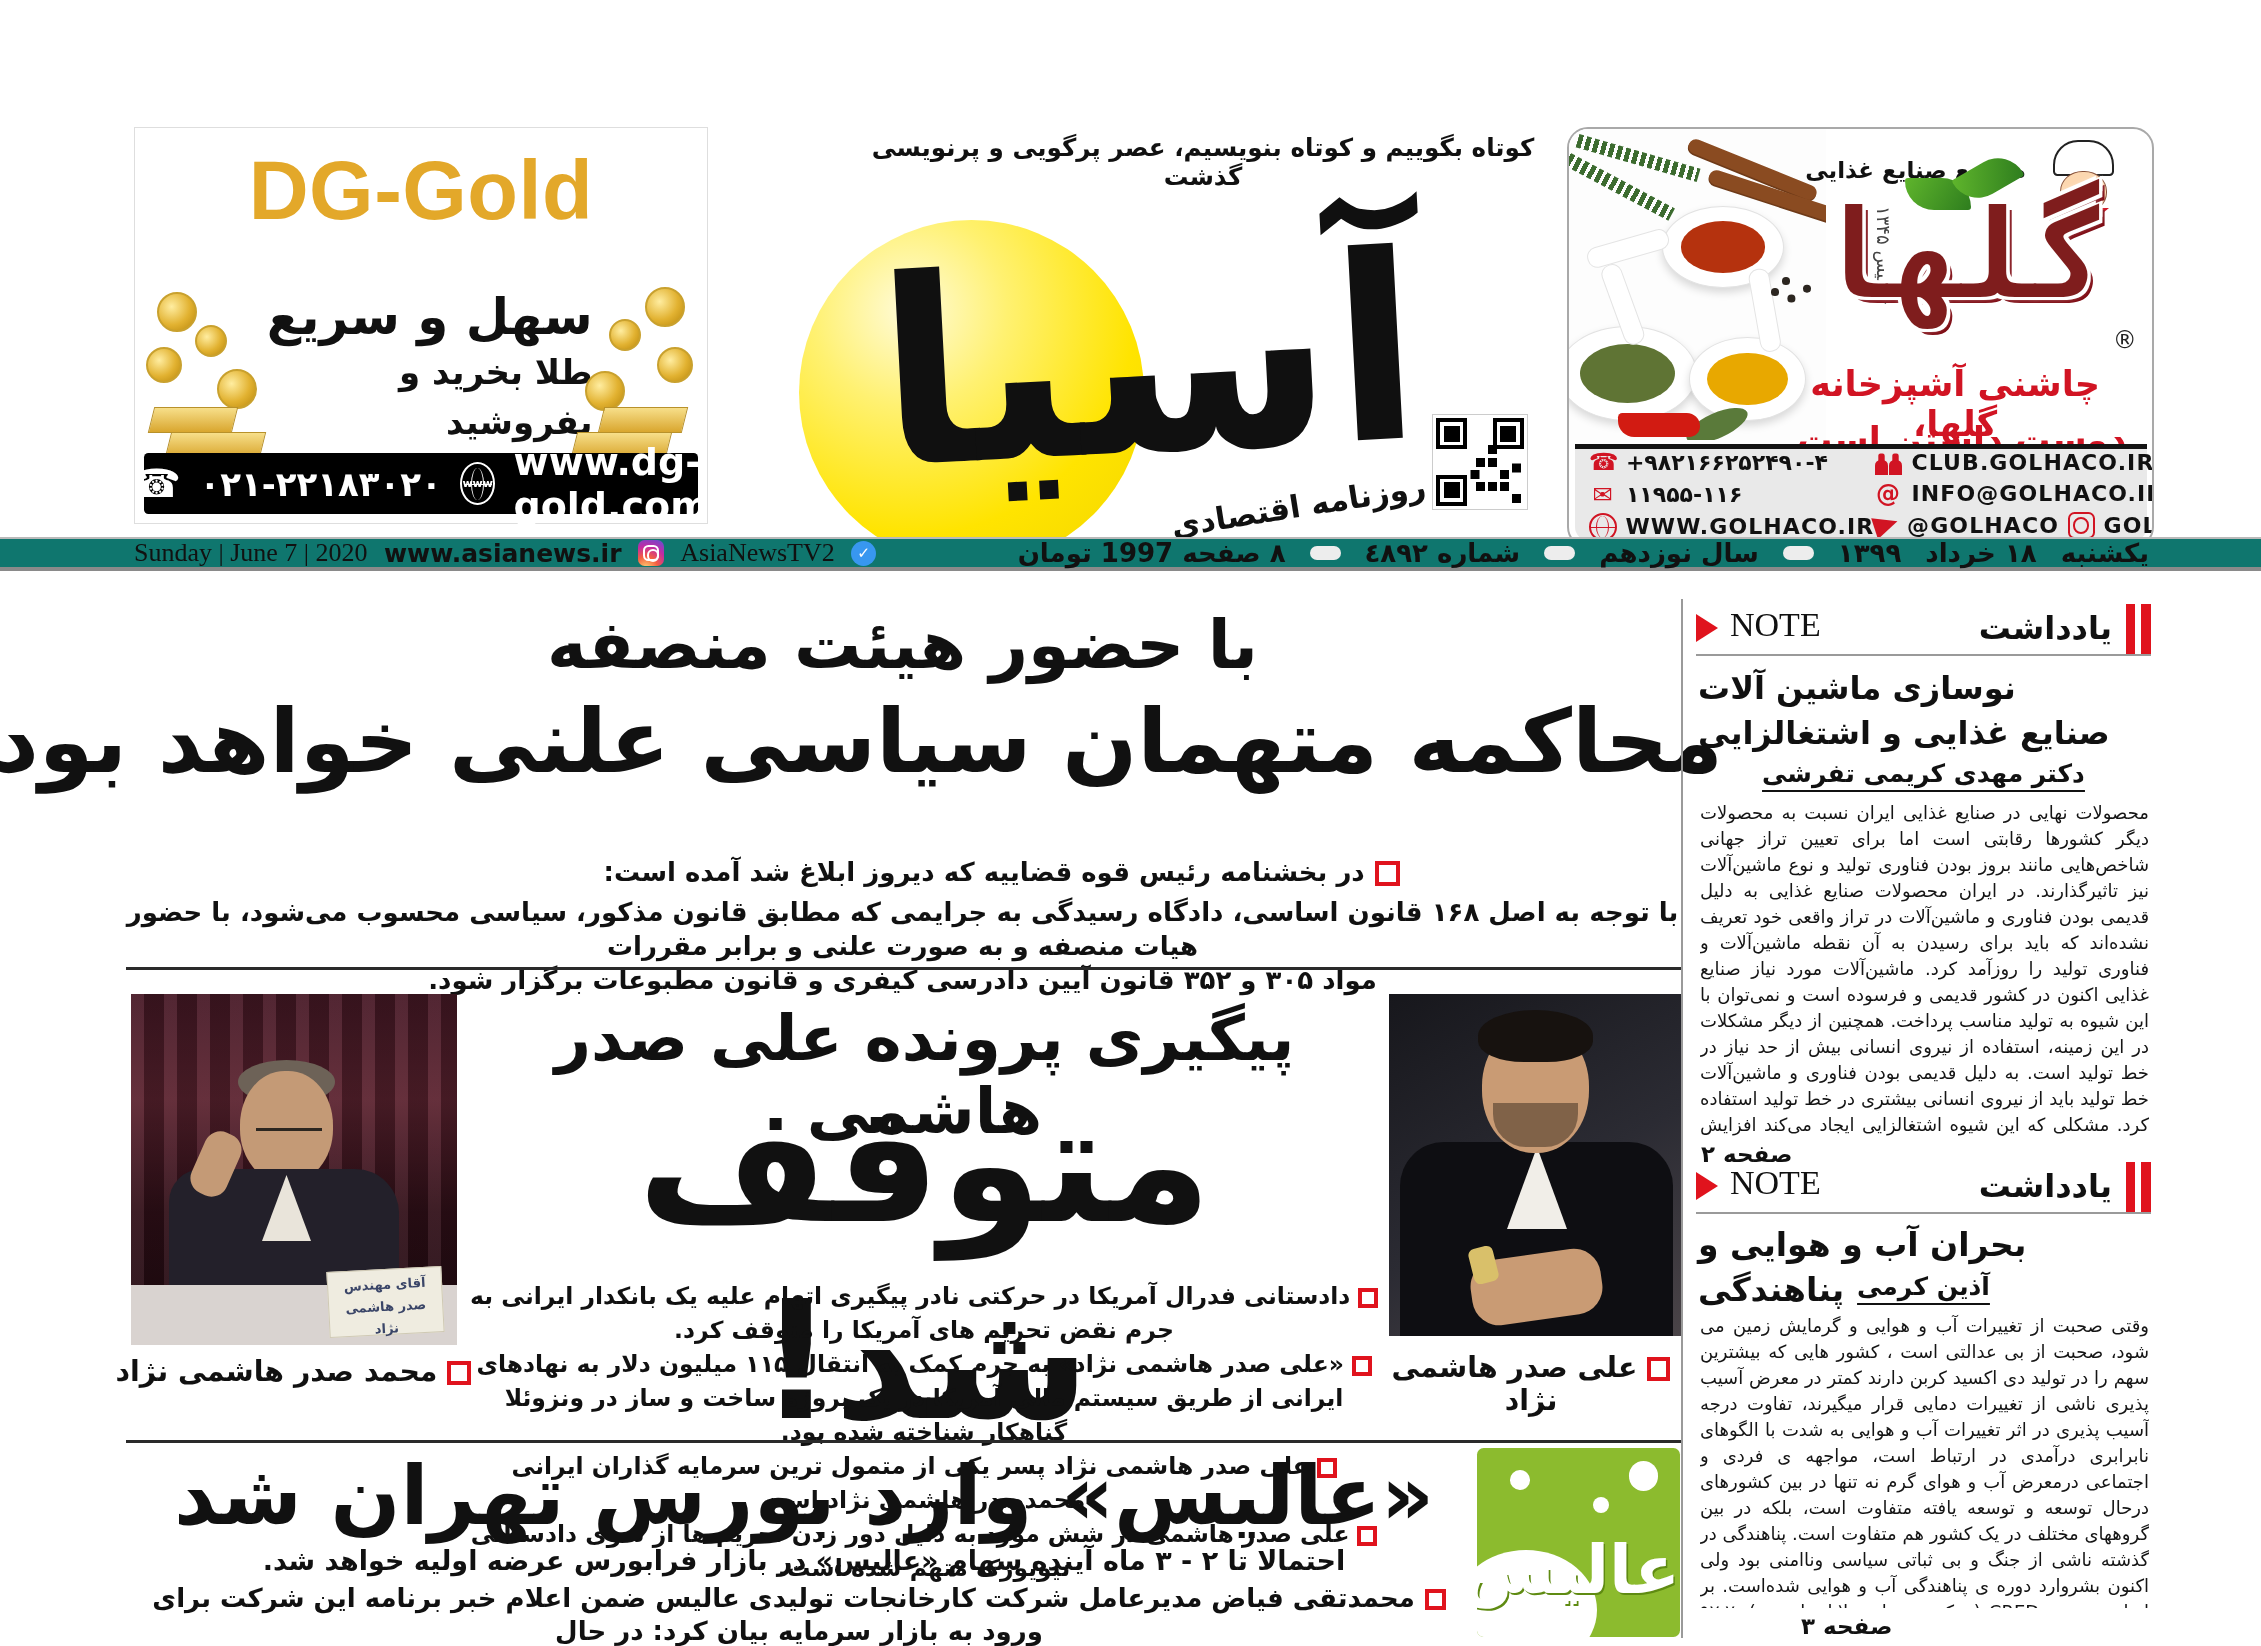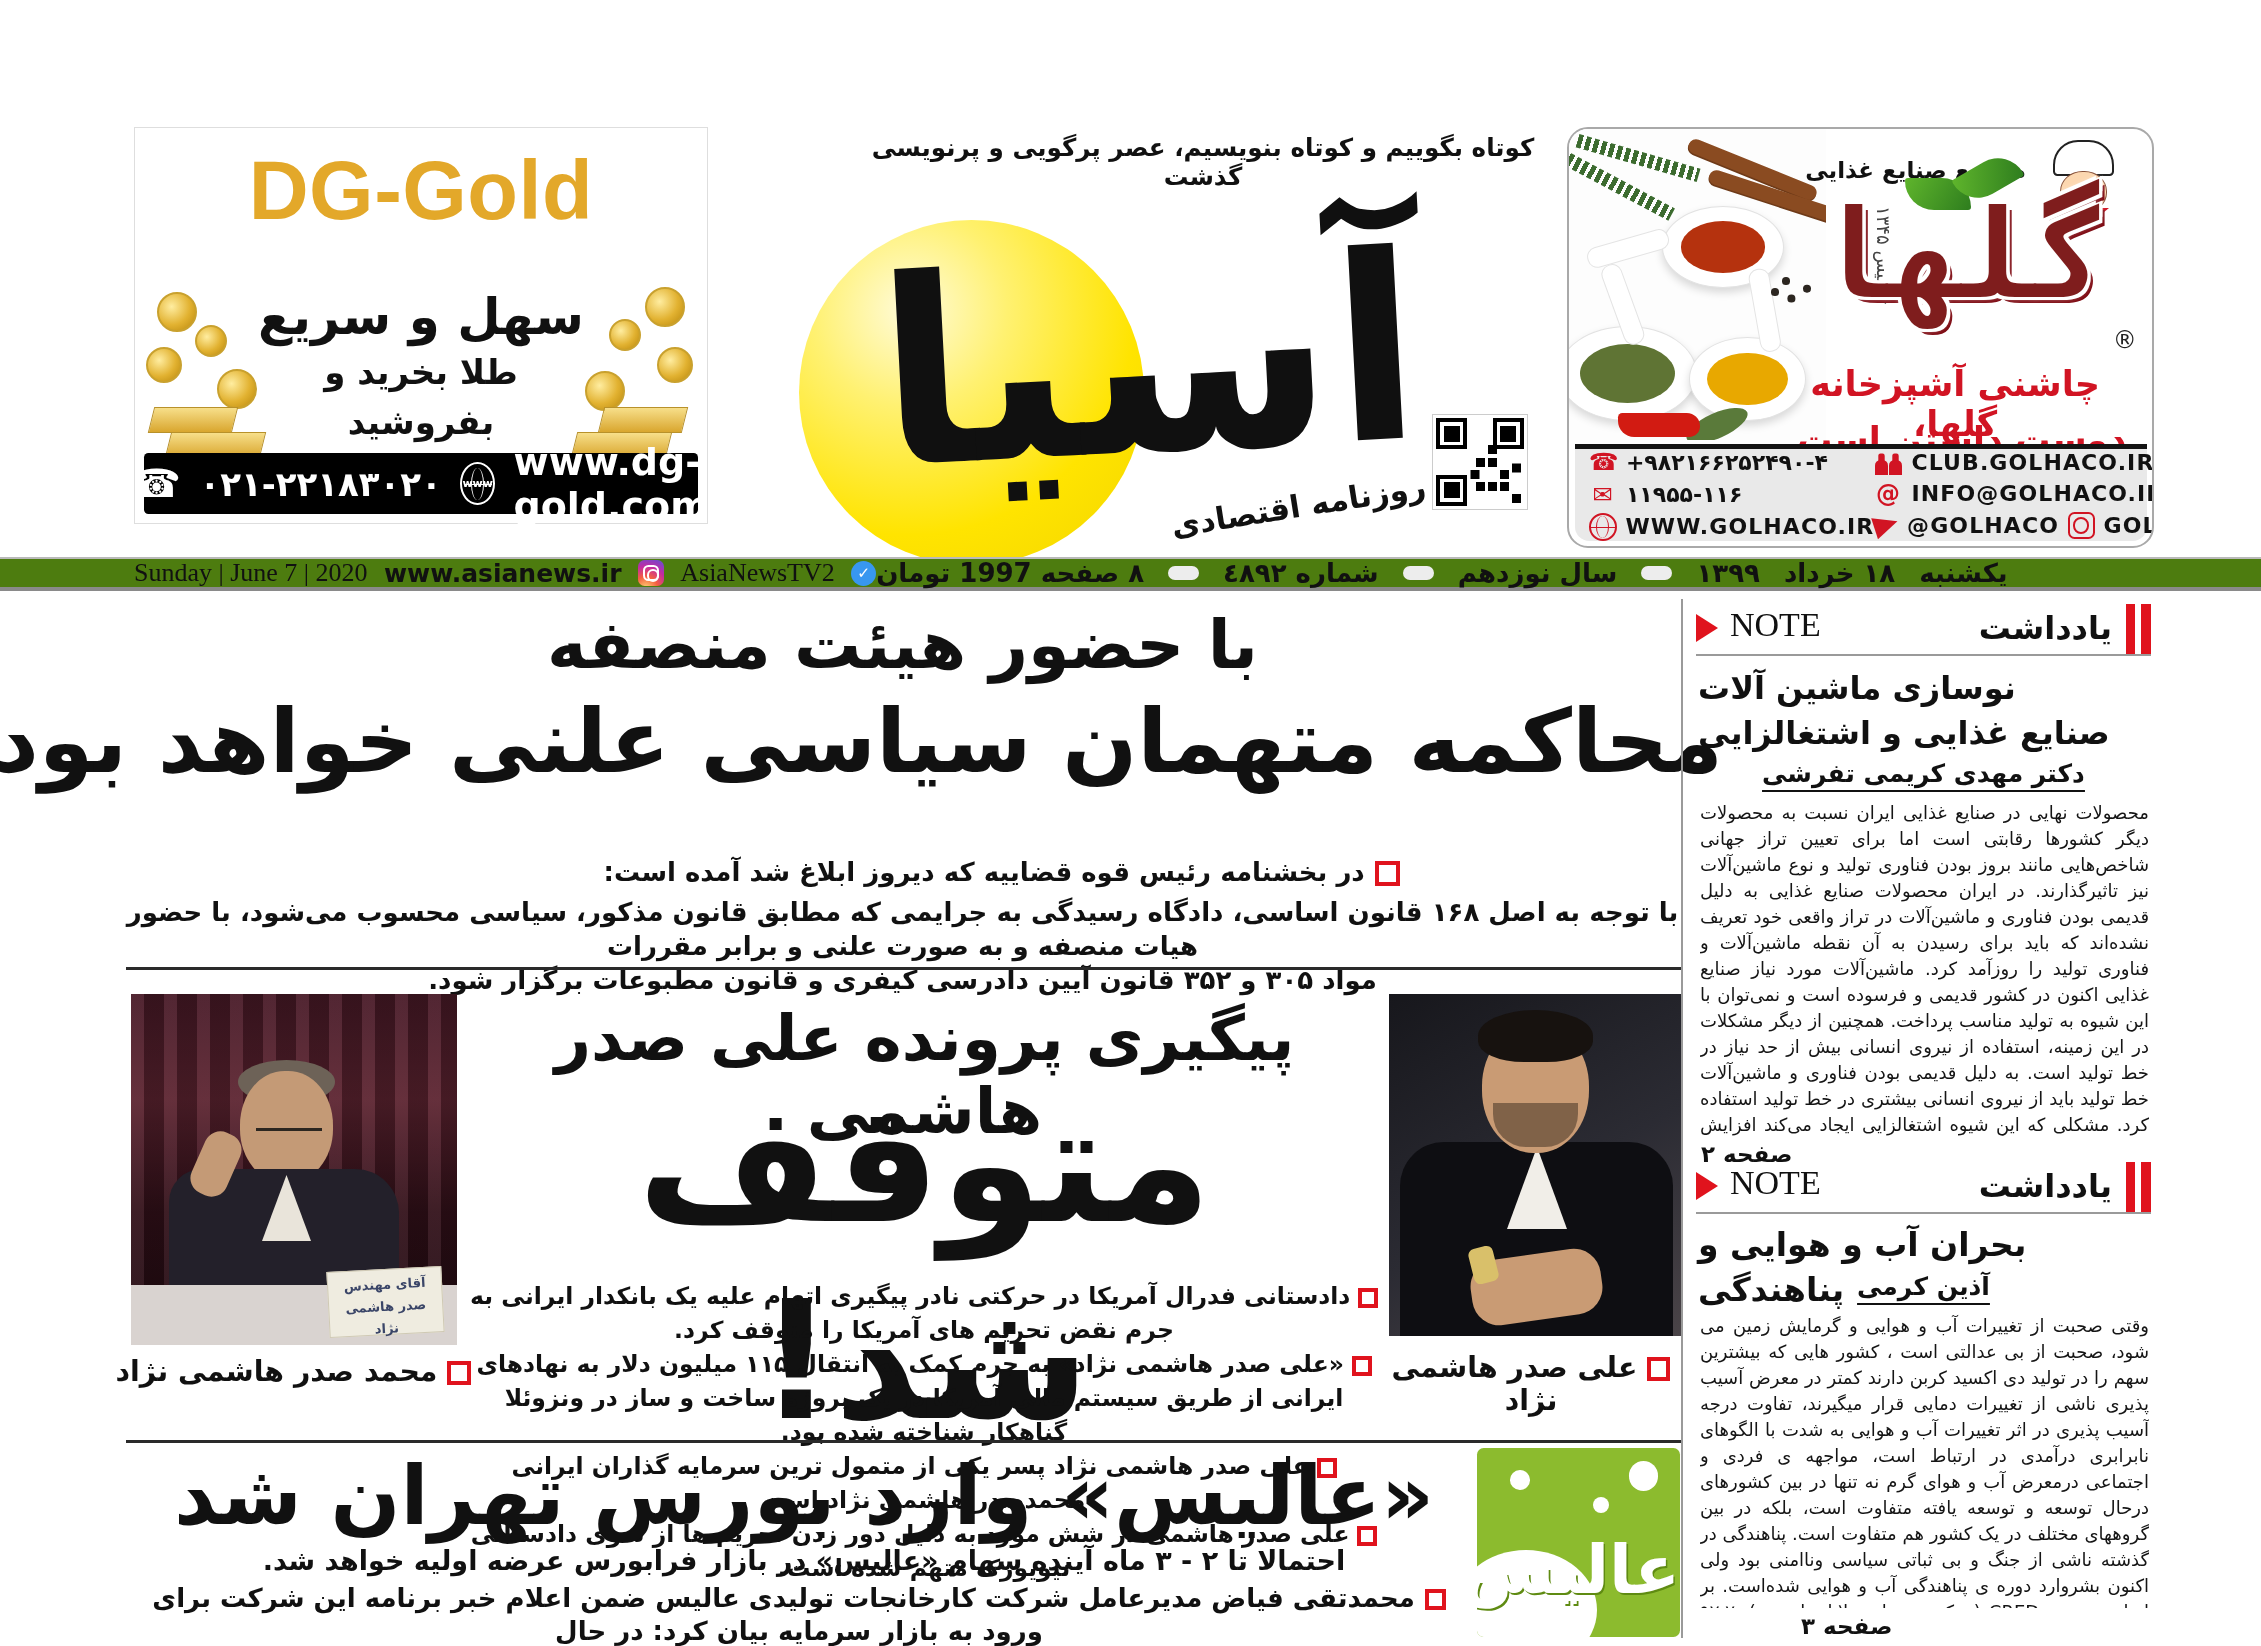--- a/index.html
+++ b/index.html
@@ -5,21 +5,21 @@
   html,body{margin:0;padding:0;background:#fff;}
   #page{position:relative;width:2261px;height:1646px;background:#fff;overflow:hidden;
         font-family:"DejaVu Sans",sans-serif;color:#111;}
   .abs{position:absolute;}
   .b{font-weight:bold;}
 
   
   #dg-ad{left:134px;top:127px;width:572px;height:395px;border:1.6px solid #dedede;background:#fff;}
   #dg-logo{left:0;top:15.3px;width:100%;font-size:83px;font-weight:bold;color:#e3a82a;text-align:center;
            font-family:"Liberation Sans",sans-serif;letter-spacing:0.5px;}
-  #dg-slogan{left:20%;top:159px;width:60%;text-align:center;direction:rtl;}
+  #dg-slogan{left:20%;top:159px;width:60%;direction:rtl;}
   #dg-slogan .l1{font-size:50px;font-weight:bold;line-height:60px;}
   #dg-slogan .l2,#dg-slogan .l3{font-size:34px;font-weight:bold;line-height:50px;}
   .coin{position:absolute;width:36px;height:36px;border-radius:50%;
         background:radial-gradient(circle at 35% 35%,#ffeda0,#e2b231 55%,#b8860b);border:2.7px solid #c9a12e;}
   .gbar{position:absolute;width:82px;height:24px;background:linear-gradient(#f7df8a,#d9a62e);
         border:1.6px solid #b8912a;transform:skewX(-14deg);}
   #dg-bar{left:8.8px;right:8.8px;bottom:8.8px;height:61px;background:#000;border-radius:4.4px;
           display:flex;align-items:center;justify-content:center;gap:18.6px;color:#fff;}
   #dg-bar .ph-ic{font-size:39px;color:#fff;}
   #dg-bar .phone{font-size:34px;font-weight:bold;direction:ltr;}
@@ -96,23 +96,23 @@
   .ppl::before,.ppl::after{content:"";position:absolute;bottom:0;width:13px;height:14.2px;background:#d11423;
         border-radius:5.5px 5.5px 0 0;}
   .ppl::before{left:1.1px;box-shadow:0 -9.8px 0 -3.3px #d11423;}
   .ppl::after{right:1.1px;box-shadow:0 -9.8px 0 -3.3px #d11423;}
   .tg{width:0;height:0;border-top:11px solid transparent;border-bottom:11px solid transparent;
       border-left:24px solid #d11423;transform:rotate(-18deg);}
   .ig-sm{width:23px;height:23px;border:2.7px solid #d11423;border-radius:6.6px;position:relative;}
   .ig-sm::before{content:"";position:absolute;inset:3.3px;border:2.2px solid #d11423;border-radius:50%;}
 
   
-  #dateline{left:0;top:557px;width:2261px;height:34px;border-top:2.7px solid #b9b9b9;
-        border-bottom:4.9px solid #8a8a8a;display:flex;align-items:center;
-        padding:0 112px 0 134px;box-sizing:border-box;background:#4d7c0f;}
+  #dateline{left:0;top:537px;width:2261px;height:34px;border-top:2.7px solid #b9b9b9;
+        border-bottom:4.9px solid #8a8a8a;display:flex;align-items:center;justify-content:space-between;
+        padding:0 112px 0 134px;box-sizing:border-box;background:#0f766e;}
   #dl-left{display:flex;align-items:center;gap:16.4px;}
   #dl-left .den{font-family:"Liberation Serif",serif;font-size:26px;}
   #dl-left .url{font-size:25px;font-weight:bold;}
   .ig-ic{width:26px;height:26px;border-radius:6.6px;position:relative;
      background:radial-gradient(circle at 30% 110%,#ffd776 0%,#f56040 35%,#c32aa3 65%,#5b51d8 100%);}
   .ig-ic::before{content:"";position:absolute;inset:4.9px;border:2.2px solid #fff;border-radius:5.5px;}
   .ig-ic::after{content:"";position:absolute;left:8.8px;top:8.8px;width:8.8px;height:8.8px;border:2.2px solid #fff;border-radius:50%;}
   .vbadge{width:25px;height:25px;border-radius:50%;background:#3897f0;color:#fff;display:flex;
      align-items:center;justify-content:center;font-size:15.3px;font-weight:bold;}
   #dl-right{display:flex;align-items:center;gap:24px;direction:rtl;font-size:26px;font-weight:bold;}

